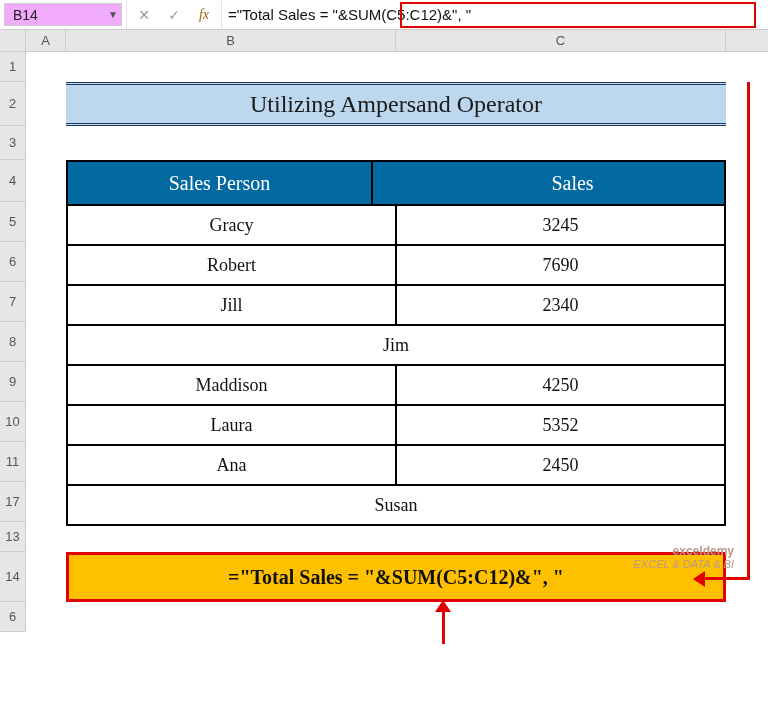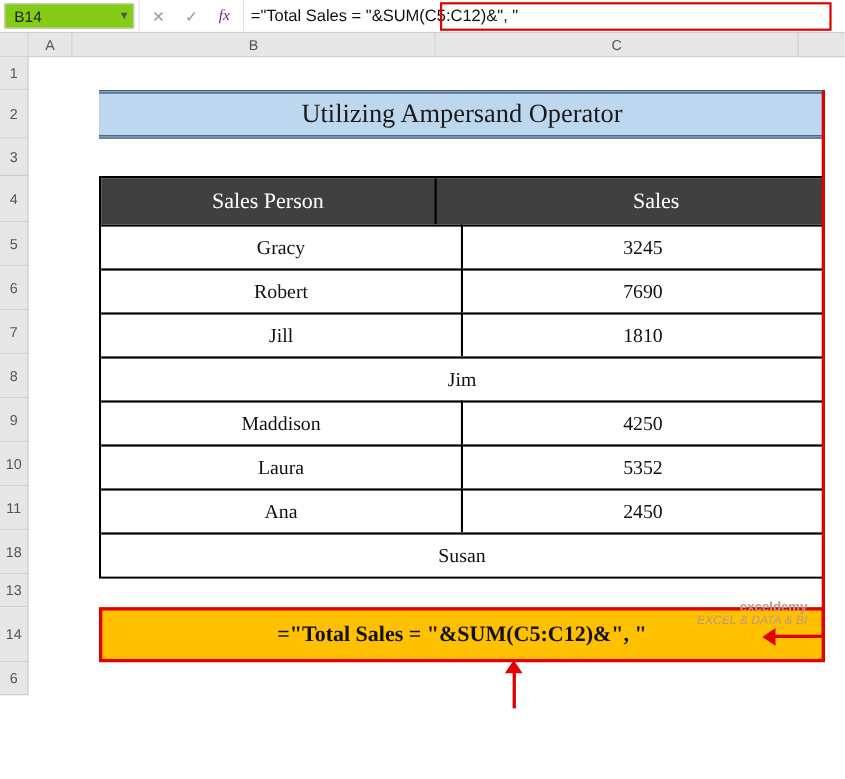--- a/index.html
+++ b/index.html
@@ -1,56 +1,56 @@
 <!DOCTYPE html>
 <html><head>
 <meta charset="utf-8">
 <style>
   * { box-sizing: border-box; margin: 0; padding: 0; }
   body { font-family: "Segoe UI", Arial, sans-serif; font-size: 14px; background: #fff; color: #333; width: 768px; height: 708px; position: relative; overflow: hidden; }
 
   
   .fbar { display: flex; align-items: stretch; height: 30px; border-bottom: 1px solid #ccc; background: #fff; }
-  .namebox-wrap { display: flex; align-items: center; border: 1px solid #ccc; margin: 3px 4px; background: #84cc16; }
+  .namebox-wrap { display: flex; align-items: center; border: 1px solid #ccc; margin: 3px 4px; background: #f0abfc; }
   .namebox { width: 100px; padding: 0 8px; font-size: 14px; color: #222; }
   .name-drop { width: 16px; text-align: center; color: #555; font-size: 10px; }
   .fbbtns { display: flex; align-items: center; padding: 0 6px; gap: 8px; border-left: 1px solid #e3e3e3; }
   .fbbtn { width: 22px; height: 22px; display:flex; align-items:center; justify-content:center; color:#999; }
-  .fbbtn.fx { font-style: italic; font-family: "Times New Roman", serif; color:#701a75;text-align:center; }
+  .fbbtn.fx { font-style: italic; font-family: "Times New Roman", serif; color:#a16207;text-align:center; }
   .formula-input { flex: 1; display:flex; align-items:center; padding: 0 6px; border-left:1px solid #e3e3e3; font-size: 15px; white-space: nowrap; overflow: hidden; color:#111; }
 
   
   .grid { position: relative; }
   .col-headers { display: flex; height: 22px; background: #e6e6e6; border-bottom:1px solid #ccc; }
   .corner { width: 26px; border-right:1px solid #ccc; background:#e6e6e6; }
   .ch { border-right:1px solid #ccc; text-align:center; color:#555; font-size:13px; display:flex; align-items:center; justify-content:center; background:#e6e6e6;}
   .ch-A { width: 40px; }
   .ch-B { width: 330px; }
   .ch-C { width: 330px; }
 
   .rows { display:flex; }
   .row-headers { width:26px; }
   .rh { border-right:1px solid #ccc; border-bottom:1px solid #ccc; background:#e6e6e6; color:#555; font-size:13px; display:flex; align-items:center; justify-content:center; }
   .r1{height:30px}.r2{height:44px}.r3{height:34px}.r4{height:42px}
   .r5,.r6,.r7,.r8,.r9,.r10,.r11,.r12{height:40px}
   .r13{height:30px}.r14{height:50px}.r15{height:30px}
 
-  .cells { flex:1; position:relative;margin-left:24px; }
+  .cells { flex:1; position:relative; }
 
   
   .title-cell {
     position:absolute; left:40px; top:30px; width:660px; height:44px;
     background:#bdd7ee; border-top:3px double #1f3a5f; border-bottom:3px double #1f3a5f;
     display:flex; align-items:center; justify-content:center;
     font-family:"Comic Sans MS","Segoe Script",cursive; font-size:24px; color:#1a1a1a;
   }
 
   
   .dtbl { position:absolute; left:40px; top:108px; width:660px; border:2px solid #000; }
-  .dtbl-head { display:flex; height:42px; background:#404040; color:#fff; font-family:"Comic Sans MS",cursive; font-size:20px; }
+  .dtbl-head { display:flex; height:42px; background:#0369a1; color:#fff; font-family:"Comic Sans MS",cursive; font-size:20px; }
   .dtbl-head div { flex:1; display:flex; align-items:center; justify-content:center; border-right:2px solid #000;}
   .dtbl-head div:last-child{border-right:none;padding-left:48px;}
   .dtbl-row { display:flex; height:40px; font-family:"Comic Sans MS",cursive; font-size:18px; color:#111;justify-content:flex-end;}
   .dtbl-row div { flex:1; display:flex; align-items:center; justify-content:center; border-top:2px solid #000; border-right:2px solid #000; background:#fff;}
   .dtbl-row div:last-child{border-right:none;}
 
   
   .formula-cell {
     position:absolute; left:40px; top:500px; width:660px; height:50px;
     background:#ffc000; border:3px solid #e00000;
@@ -105,21 +105,21 @@
       <div class="rh r2">2</div>
       <div class="rh r3">3</div>
       <div class="rh r4">4</div>
       <div class="rh r5">5</div>
       <div class="rh r6">6</div>
       <div class="rh r7">7</div>
       <div class="rh r8">8</div>
       <div class="rh r9">9</div>
       <div class="rh r10">10</div>
       <div class="rh r11">11</div>
-      <div class="rh r12">18</div>
+      <div class="rh r12">17</div>
       <div class="rh r13">13</div>
       <div class="rh r14">14</div>
       <div class="rh r15">6</div>
     </div>
 
     <div class="cells">
 
       <div class="title-cell">Utilizing Ampersand Operator</div>
 
       <div class="dtbl">
@@ -130,21 +130,21 @@
         <div class="dtbl-row">
           <div>Gracy</div>
           <div>3245</div>
         </div>
         <div class="dtbl-row">
           <div>Robert</div>
           <div>7690</div>
         </div>
         <div class="dtbl-row">
           <div>Jill</div>
-          <div>1810</div>
+          <div>2340</div>
         </div>
         <div class="dtbl-row">
           <div>Jim</div>
         </div>
         <div class="dtbl-row">
           <div>Maddison</div>
           <div>4250</div>
         </div>
         <div class="dtbl-row">
           <div>Laura</div>

